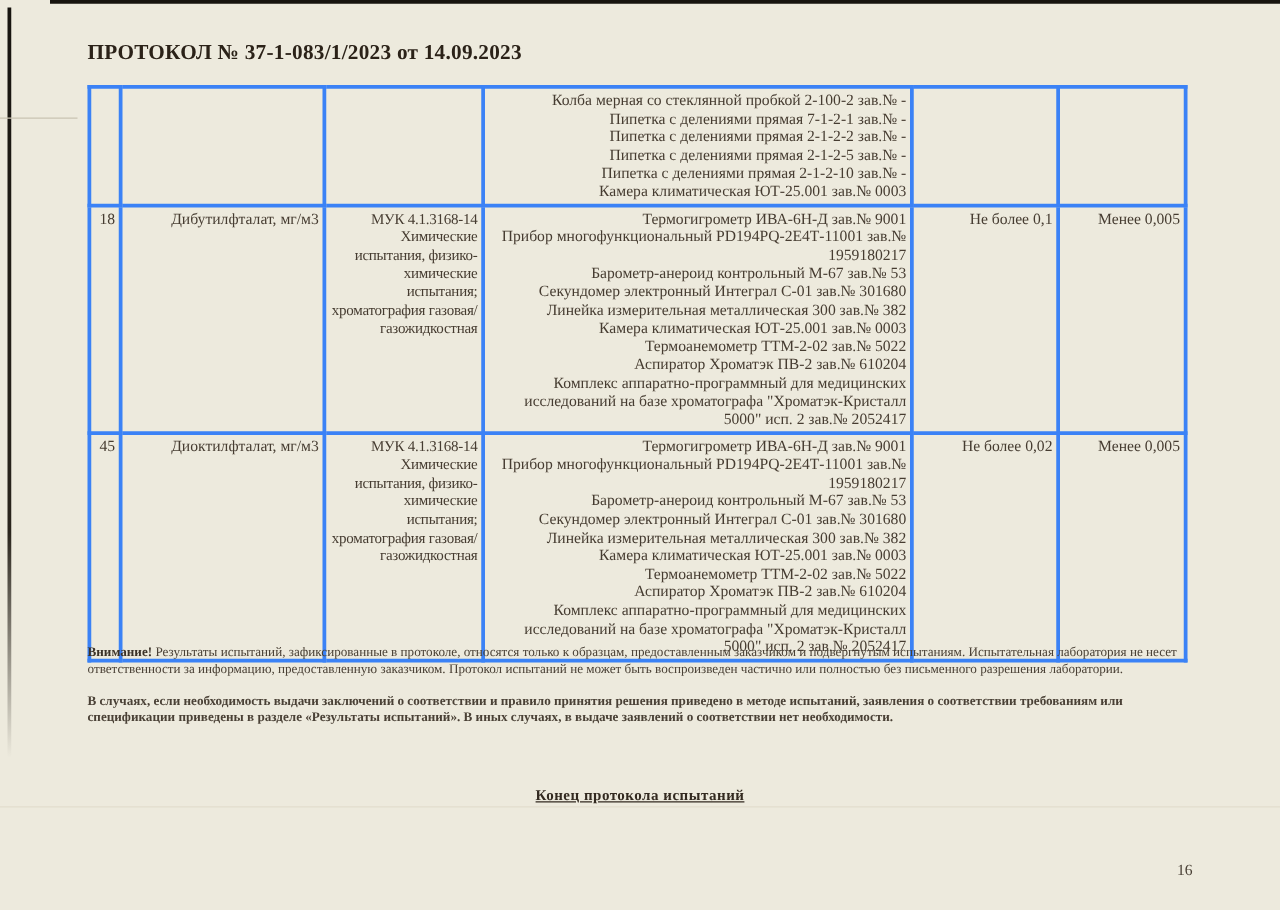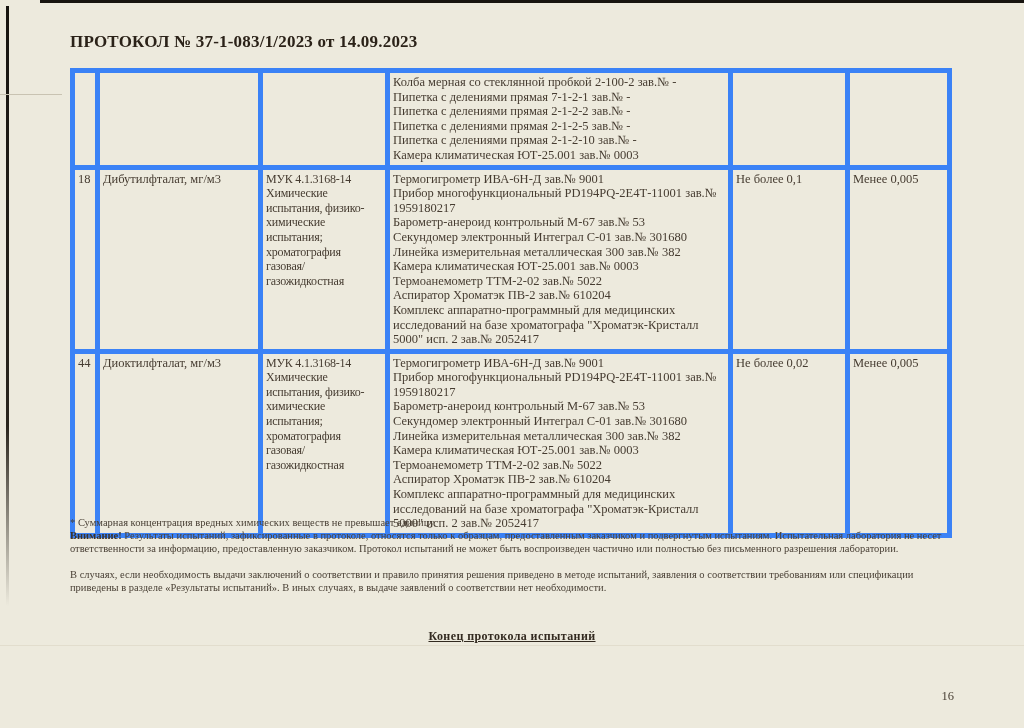--- a/index.html
+++ b/index.html
@@ -20,39 +20,39 @@
     position:absolute;left:70px;top:32px;margin:0;
     font-size:17px;font-weight:bold;color:#2b2218;letter-spacing:.2px;
   }
 
   table.results{
     position:absolute;left:70px;top:68px;width:877px;
     border-collapse:collapse;table-layout:fixed;
     font-size:12.5px;line-height:14.6px;color:#463c31;
   }
   table.results td{
-    border:5px solid #3b82f6;
-    vertical-align:top;text-align:left;
+    border:3px solid #3b82f6;
+    vertical-align:top;text-align:right;
     padding:2px 3px;
   }
   td.cell-num{font-size:12.5px;padding-top:4px;}
   td.cell-indicator{padding-top:4px;}
   td.cell-method{font-size:12px;letter-spacing:-.2px;padding:4px 1px 2px 1px;}
   td.cell-equipment{padding-top:2px;}
   td.cell-requirement,td.cell-result{padding-top:4px;}
   .equip-line{margin:0;}
 
   .footnotes{
     position:absolute;left:70px;top:516px;width:890px;
     font-size:10.5px;line-height:13px;color:#4a4136;
   }
   .footnotes p{margin:0;}
   .fn-attention{margin-top:0;}
   .fn-attention .lead{font-weight:bold;color:#3b3228;}
-  .fn-cases{margin-top:13px !important;}
+  .fn-cases{margin-top:13px !important;font-weight:bold;}
 
   .end-note{
     position:absolute;left:0;top:629px;width:1024px;text-align:center;
     font-size:12px;font-weight:bold;color:#332a20;
   }
   .end-note span{text-decoration:underline;letter-spacing:.4px;}
 
   .page-number{
     position:absolute;top:689px;right:70px;
     font-size:12.5px;color:#4a4136;
@@ -105,41 +105,40 @@
         <div class="equip-line">Линейка измерительная металлическая 300 зав.№ 382</div>
         <div class="equip-line">Камера климатическая ЮТ-25.001 зав.№ 0003</div>
         <div class="equip-line">Термоанемометр ТТМ-2-02 зав.№ 5022</div>
         <div class="equip-line">Аспиратор Хроматэк ПВ-2 зав.№ 610204</div>
         <div class="equip-line">Комплекс аппаратно-программный для медицинских исследований на базе хроматографа "Хроматэк-Кристалл 5000" исп. 2 зав.№ 2052417</div>
       </td>
       <td class="cell-requirement">Не более 0,1</td>
       <td class="cell-result">Менее 0,005</td>
     </tr>
     <tr>
-      <td class="cell-num">44</td>
+      <td class="cell-num">45</td>
       <td class="cell-indicator">Диоктилфталат, мг/м3</td>
       <td class="cell-method">МУК 4.1.3168-14 Химические испытания, физико-химические испытания; хроматография газовая/газожидкостная</td>
       <td class="cell-equipment">
         <div class="equip-line">Термогигрометр ИВА-6Н-Д зав.№ 9001</div>
         <div class="equip-line">Прибор многофункциональный PD194PQ-2Е4Т-11001 зав.№ 1959180217</div>
         <div class="equip-line">Барометр-анероид контрольный М-67 зав.№ 53</div>
         <div class="equip-line">Секундомер электронный Интеграл С-01 зав.№ 301680</div>
         <div class="equip-line">Линейка измерительная металлическая 300 зав.№ 382</div>
         <div class="equip-line">Камера климатическая ЮТ-25.001 зав.№ 0003</div>
         <div class="equip-line">Термоанемометр ТТМ-2-02 зав.№ 5022</div>
         <div class="equip-line">Аспиратор Хроматэк ПВ-2 зав.№ 610204</div>
         <div class="equip-line">Комплекс аппаратно-программный для медицинских исследований на базе хроматографа "Хроматэк-Кристалл 5000" исп. 2 зав.№ 2052417</div>
       </td>
       <td class="cell-requirement">Не более 0,02</td>
       <td class="cell-result">Менее 0,005</td>
     </tr>
   </tbody>
 </table>
 
 <div class="footnotes">
-  <p>* Суммарная концентрация вредных химических веществ не превышает единицу.</p>
   <p class="fn-attention"><span class="lead">Внимание!</span><span> Результаты испытаний, зафиксированные в протоколе, относятся только к образцам, предоставленным заказчиком и подвергнутым испытаниям. Испытательная лаборатория не несет ответственности за информацию, предоставленную заказчиком. Протокол испытаний не может быть воспроизведен частично или полностью без письменного разрешения лаборатории.</span></p>
   <p class="fn-cases">В случаях, если необходимость выдачи заключений о соответствии и правило принятия решения приведено в методе испытаний, заявления о соответствии требованиям или спецификации приведены в разделе «Результаты испытаний». В иных случаях, в выдаче заявлений о соответствии нет необходимости.</p>
 </div>
 
 <div class="end-note"><span>Конец протокола испытаний</span></div>
 
 <div class="page-number">16</div>
 
 </body></html>

